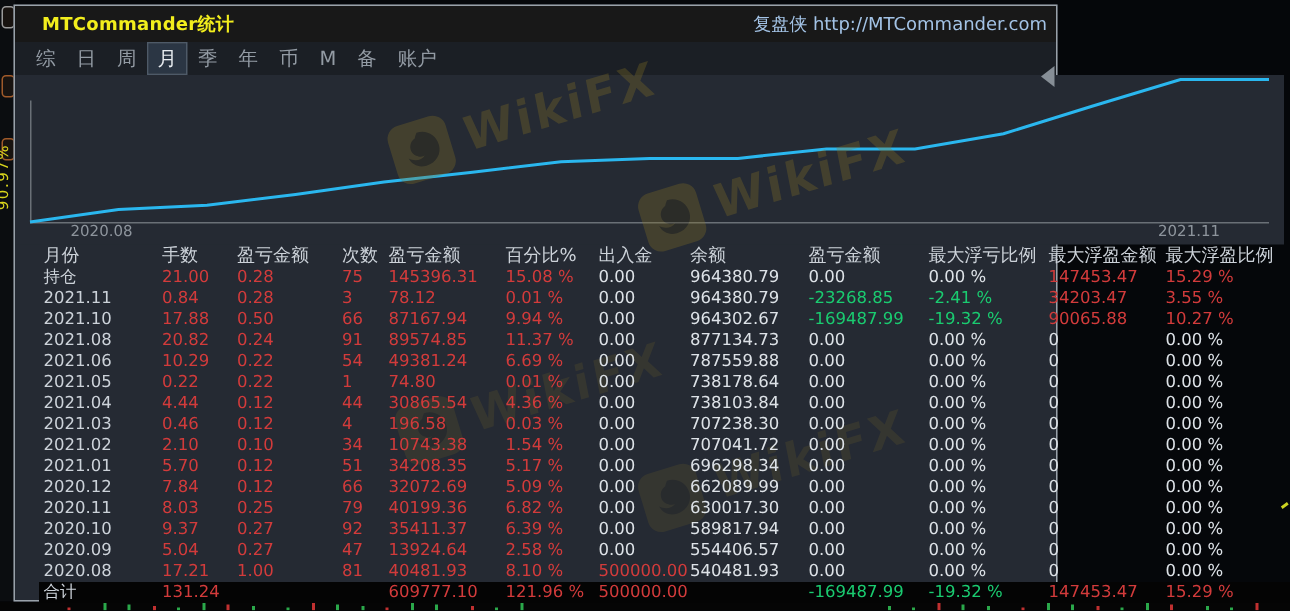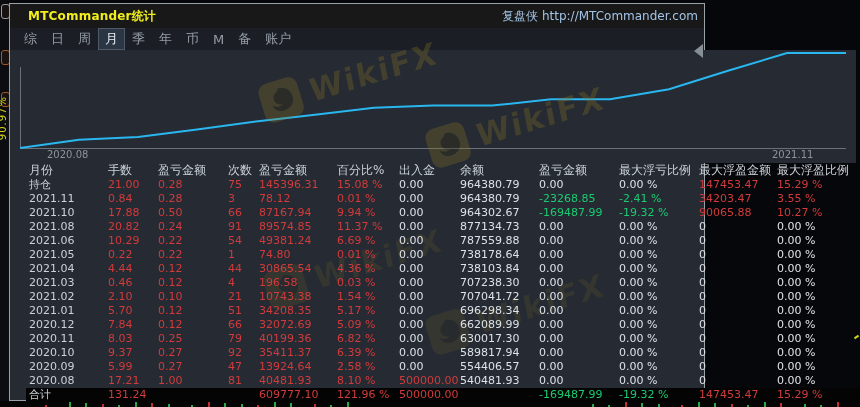--- a/index.html
+++ b/index.html
@@ -297,21 +297,21 @@
           <span class="c-w">707238.30</span>
           <span class="c-w">0.00</span>
           <span class="c-w">0.00 %</span>
           <span class="c-w">0</span>
           <span class="c-w">0.00 %</span>
         </div>
         <div class="trow">
           <span class="mcol">2021.02</span>
           <span class="c-r">2.10</span>
           <span class="c-r">0.10</span>
-          <span class="c-r">21</span>
+          <span class="c-r">34</span>
           <span class="c-r">10743.38</span>
           <span class="c-r">1.54 %</span>
           <span class="c-w">0.00</span>
           <span class="c-w">707041.72</span>
           <span class="c-w">0.00</span>
           <span class="c-w">0.00 %</span>
           <span class="c-w">0</span>
           <span class="c-w">0.00 %</span>
         </div>
         <div class="trow">
@@ -365,21 +365,21 @@
           <span class="c-r">6.39 %</span>
           <span class="c-w">0.00</span>
           <span class="c-w">589817.94</span>
           <span class="c-w">0.00</span>
           <span class="c-w">0.00 %</span>
           <span class="c-w">0</span>
           <span class="c-w">0.00 %</span>
         </div>
         <div class="trow">
           <span class="mcol">2020.09</span>
-          <span class="c-r">5.99</span>
+          <span class="c-r">5.04</span>
           <span class="c-r">0.27</span>
           <span class="c-r">47</span>
           <span class="c-r">13924.64</span>
           <span class="c-r">2.58 %</span>
           <span class="c-w">0.00</span>
           <span class="c-w">554406.57</span>
           <span class="c-w">0.00</span>
           <span class="c-w">0.00 %</span>
           <span class="c-w">0</span>
           <span class="c-w">0.00 %</span>

